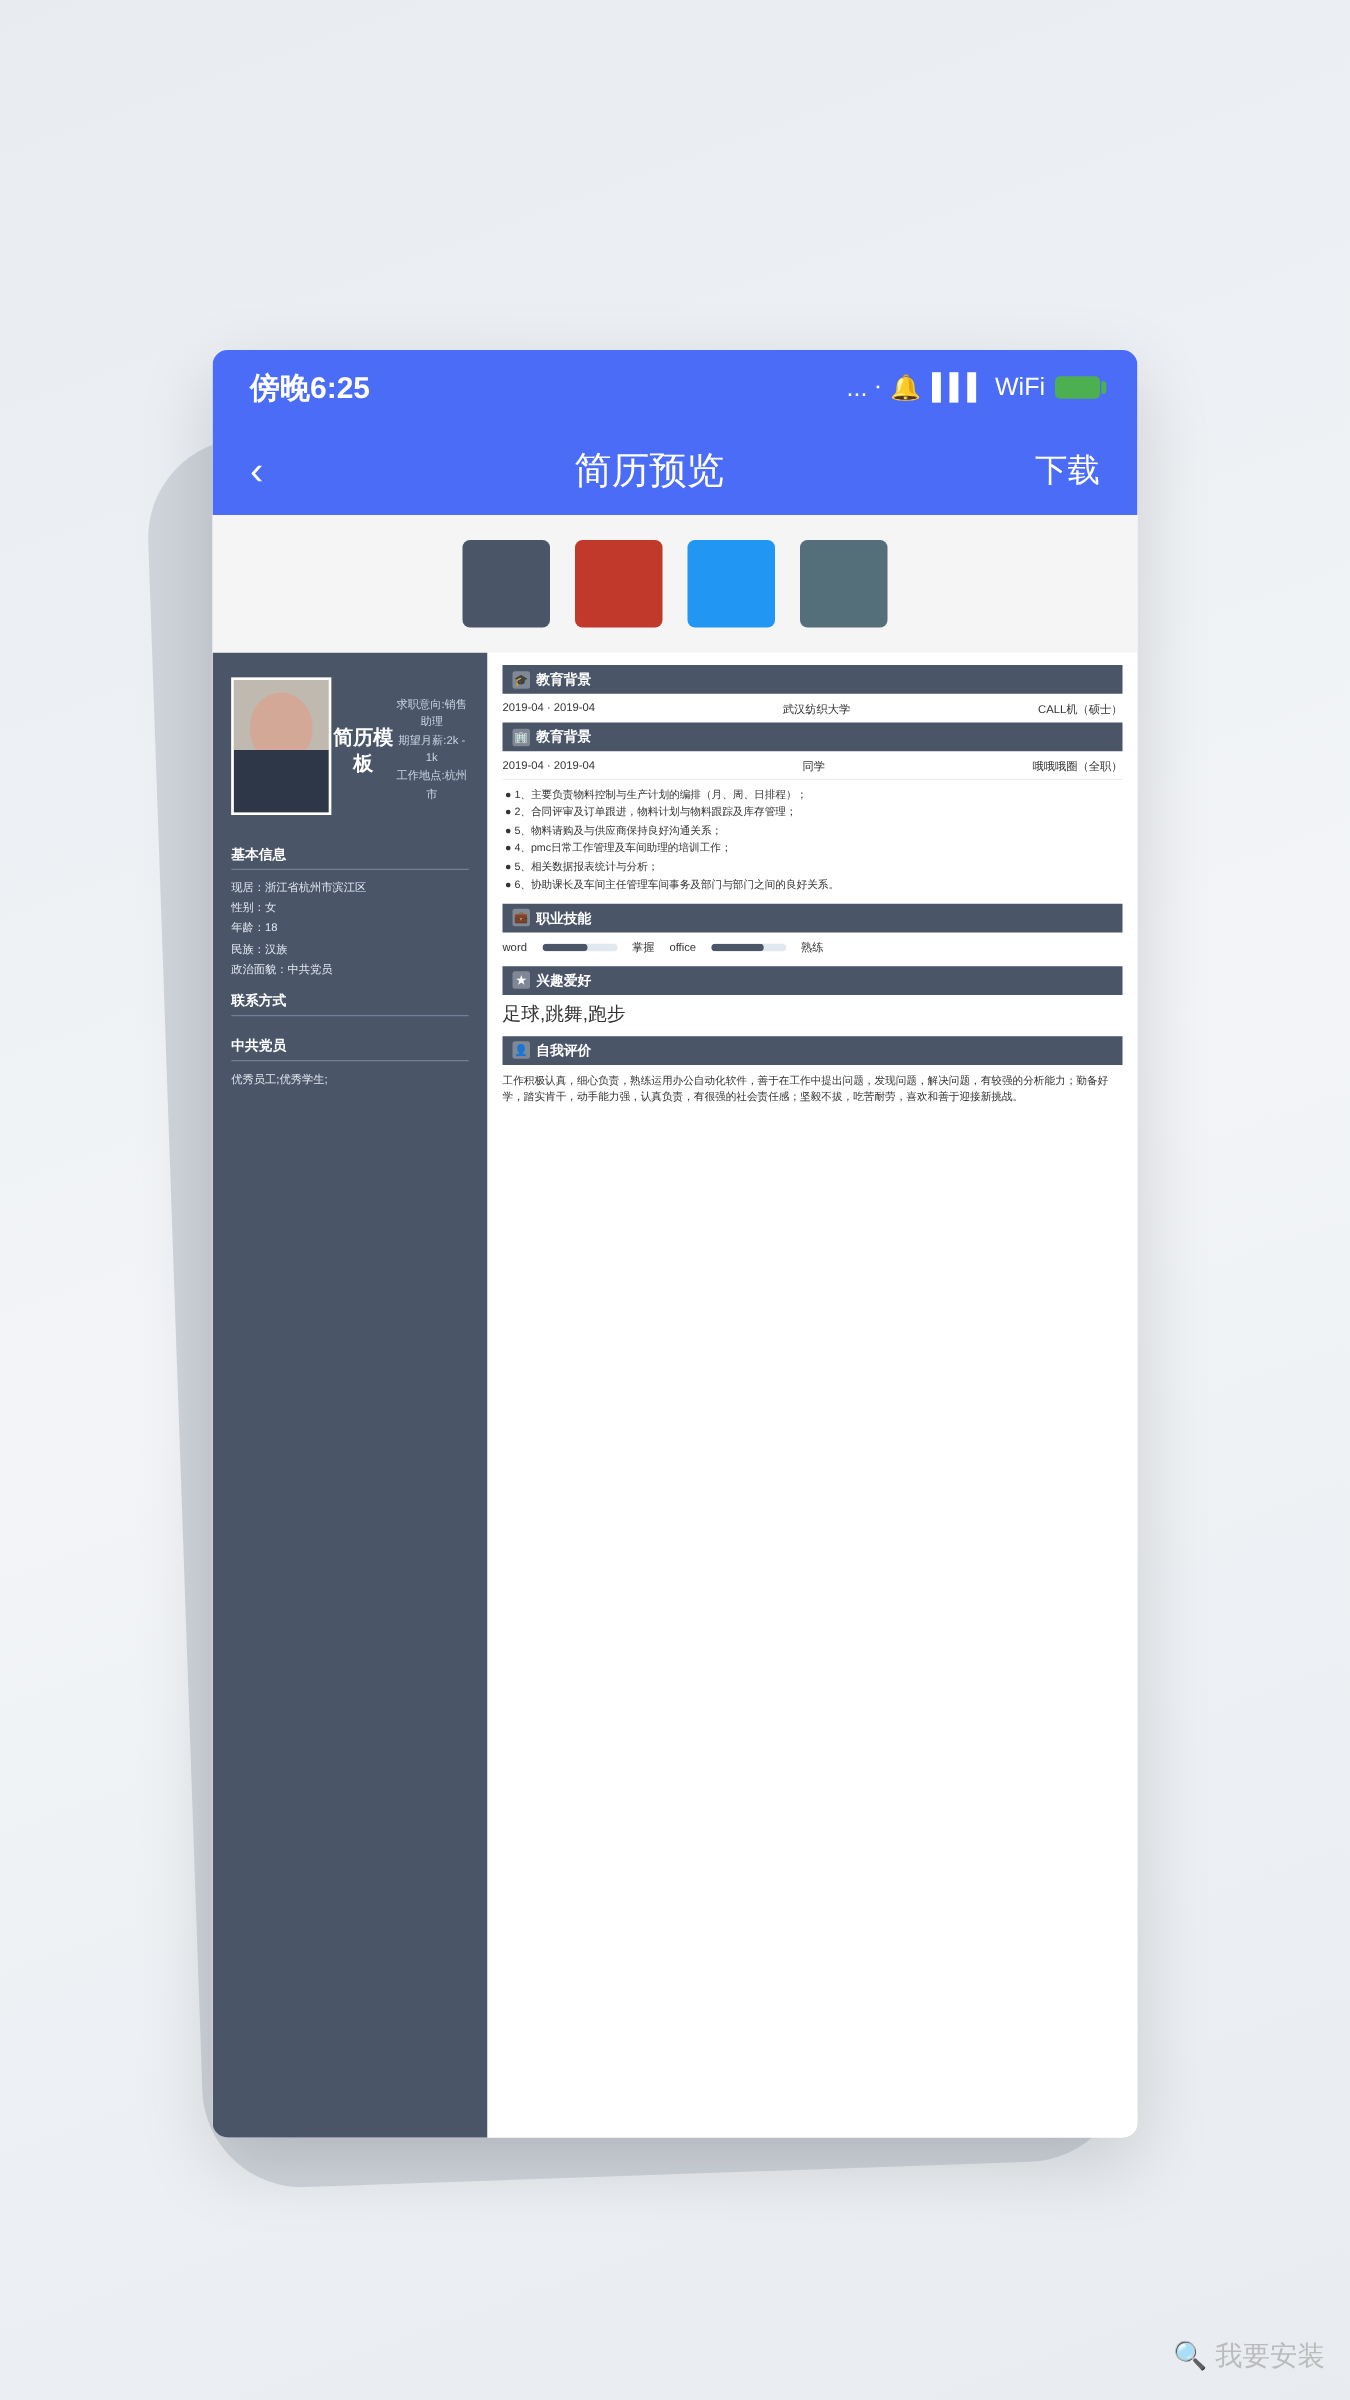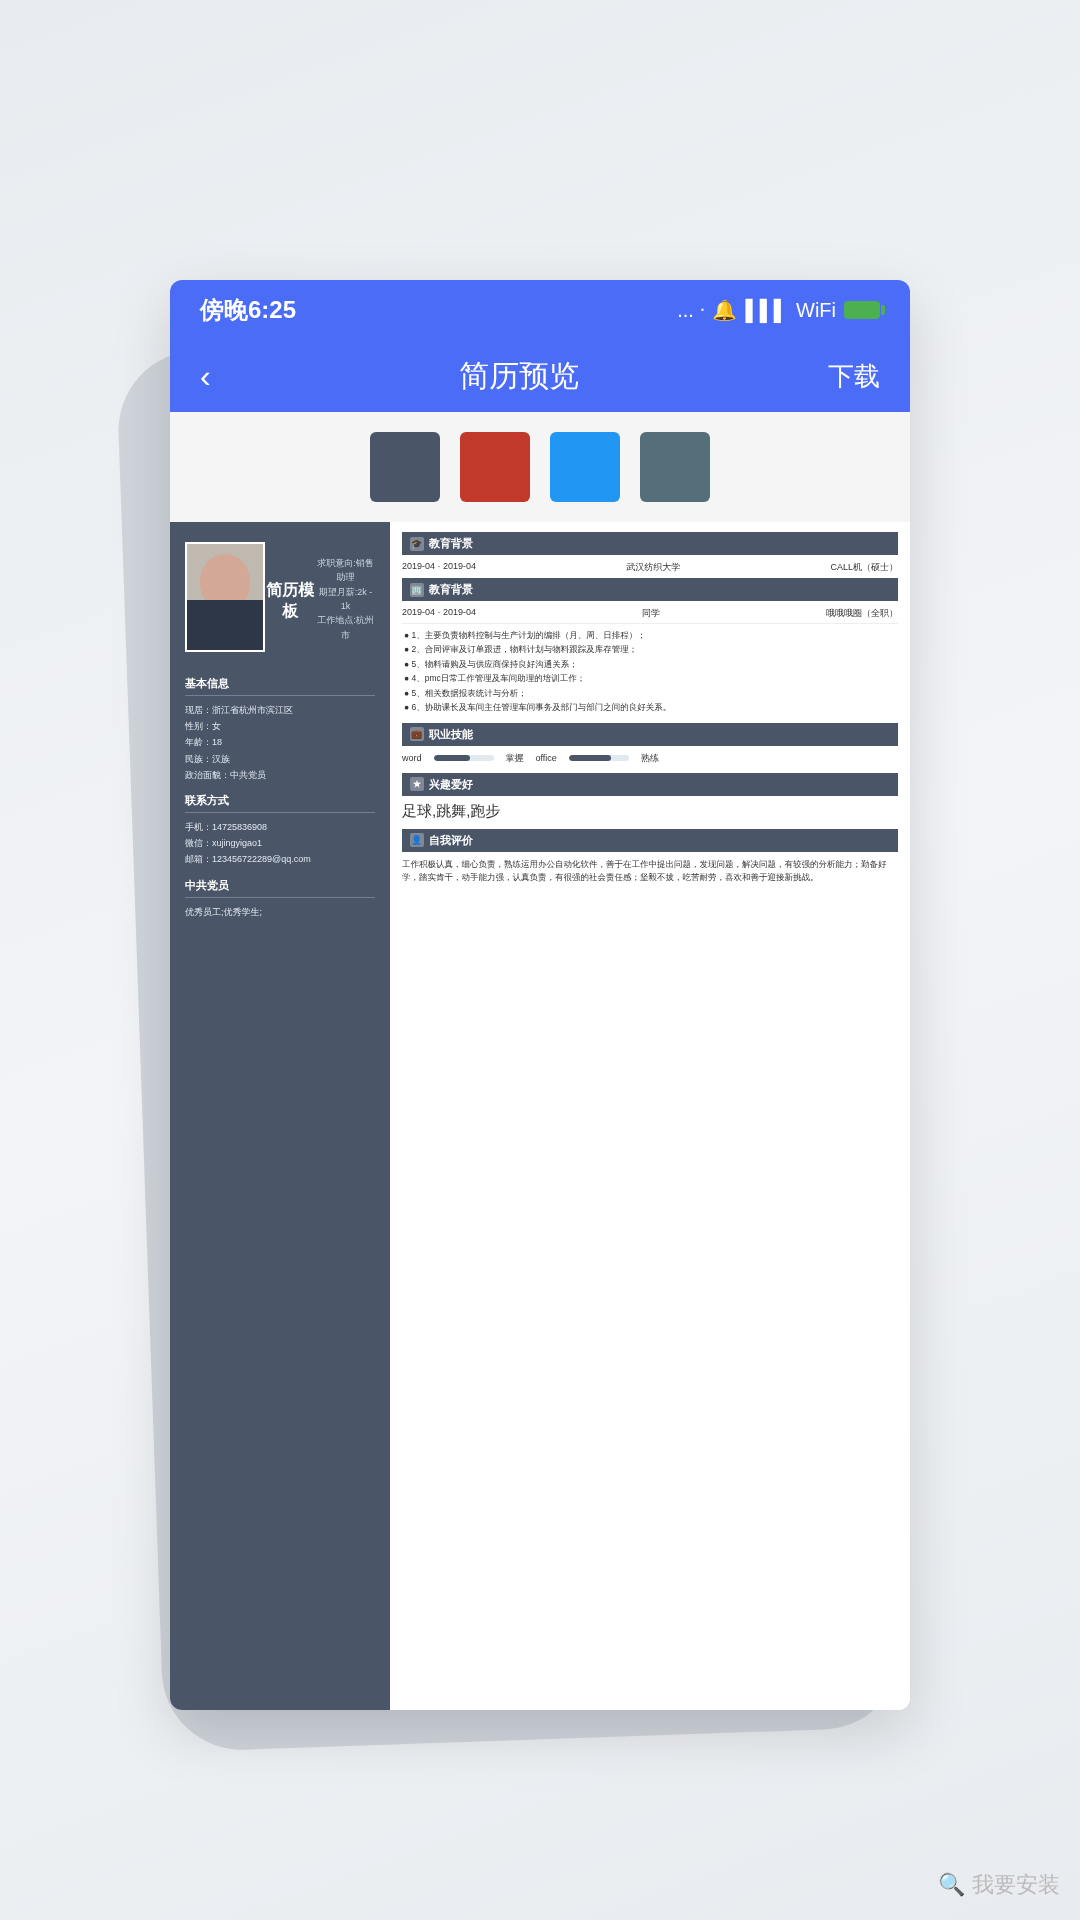--- a/index.html
+++ b/index.html
@@ -380,25 +380,20 @@
           <div class="section-title-left">基本信息</div>
           <div class="info-item">
             <div>现居：浙江省杭州市滨江区</div>
             <div>性别：女</div>
             <div>年龄：18</div>
             <div>民族：汉族</div>
             <div>政治面貌：中共党员</div>
           </div>
 
           <div class="section-title-left">联系方式</div>
-          <div class="info-item">
-            <div>手机：14725836908</div>
-            <div>微信：xujingyigao1</div>
-            <div>邮箱：123456722289@qq.com</div>
-          </div>
 
           <div class="section-title-left">中共党员</div>
           <div class="info-item">
             <div>优秀员工;优秀学生;</div>
           </div>
 
         </div>
 
         <div class="resume-right">
 

